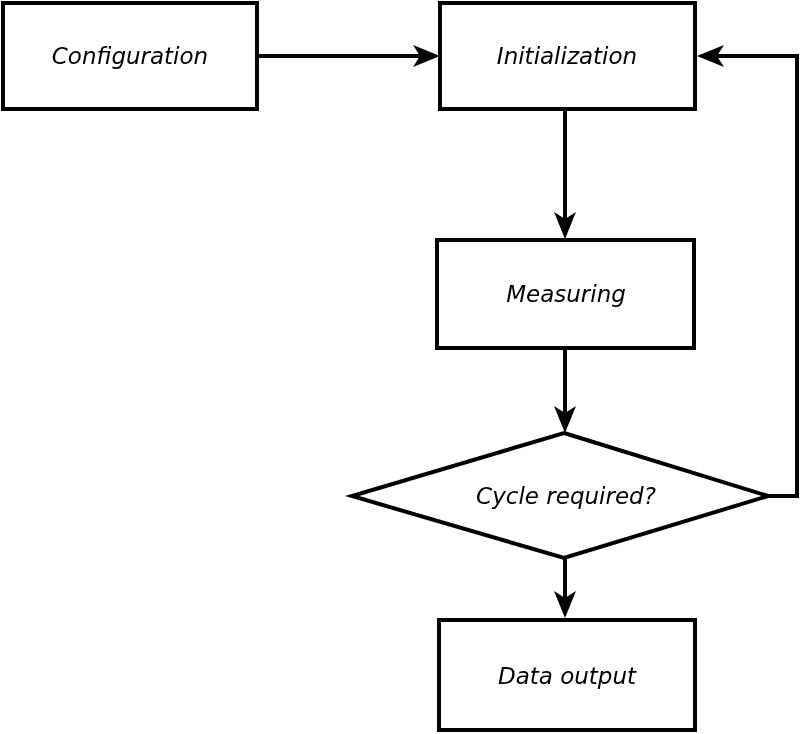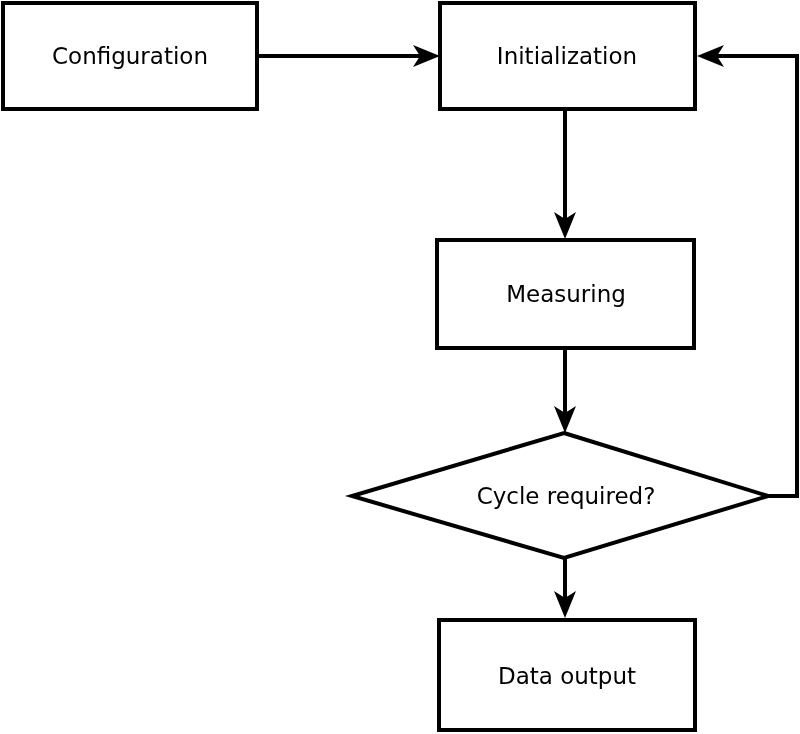--- a/index.html
+++ b/index.html
@@ -11,20 +11,21 @@
       margin: 0;
       padding: 0;
       background: var(--bg);
     }
     .canvas-wrap {
       position: relative;
       width: 800px;
       height: 734px;
       background: var(--bg);
       overflow: hidden;
+      font-style: italic;
     }
     svg {
       display: block;
     }
     .node-box {
       fill: var(--fill);
       stroke: var(--stroke);
       stroke-width: 4;
     }
     .node-diamond {

